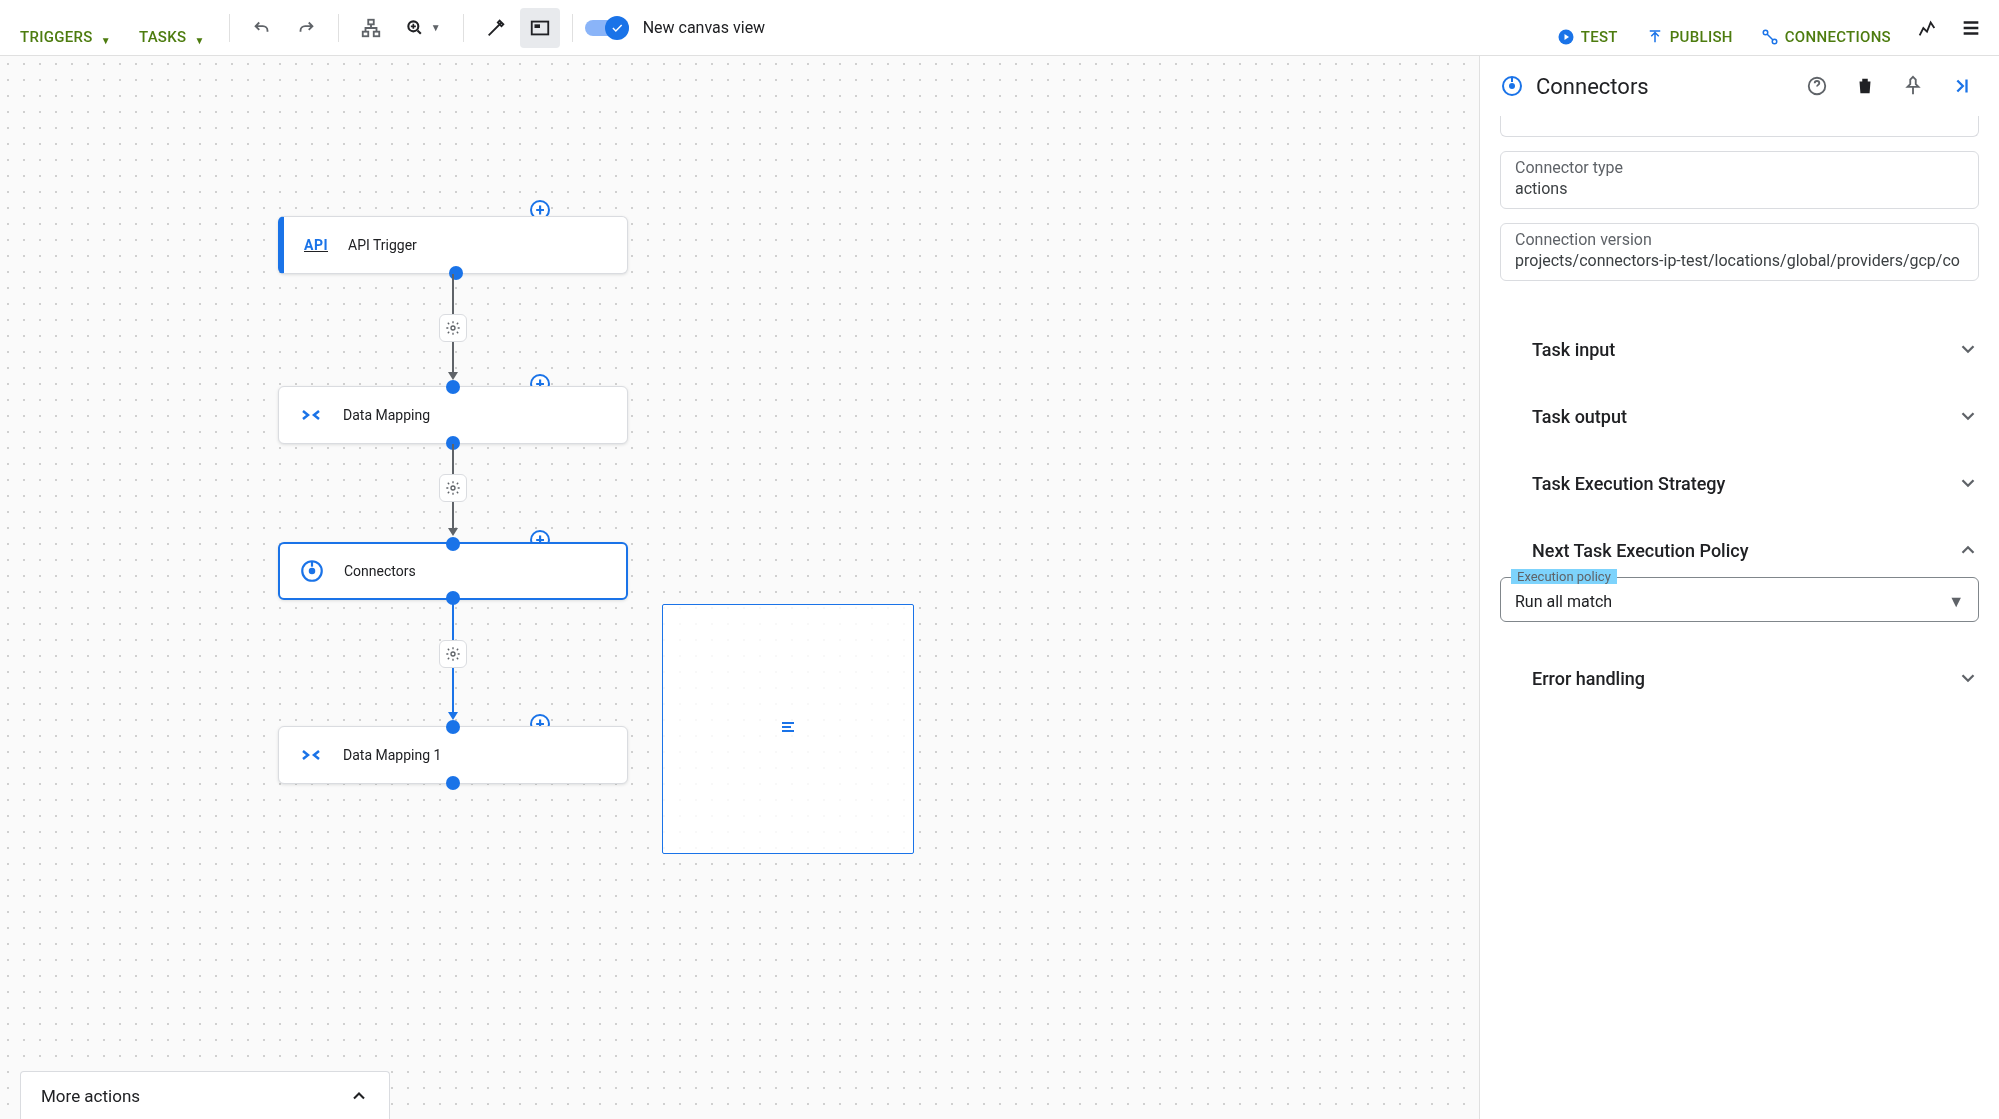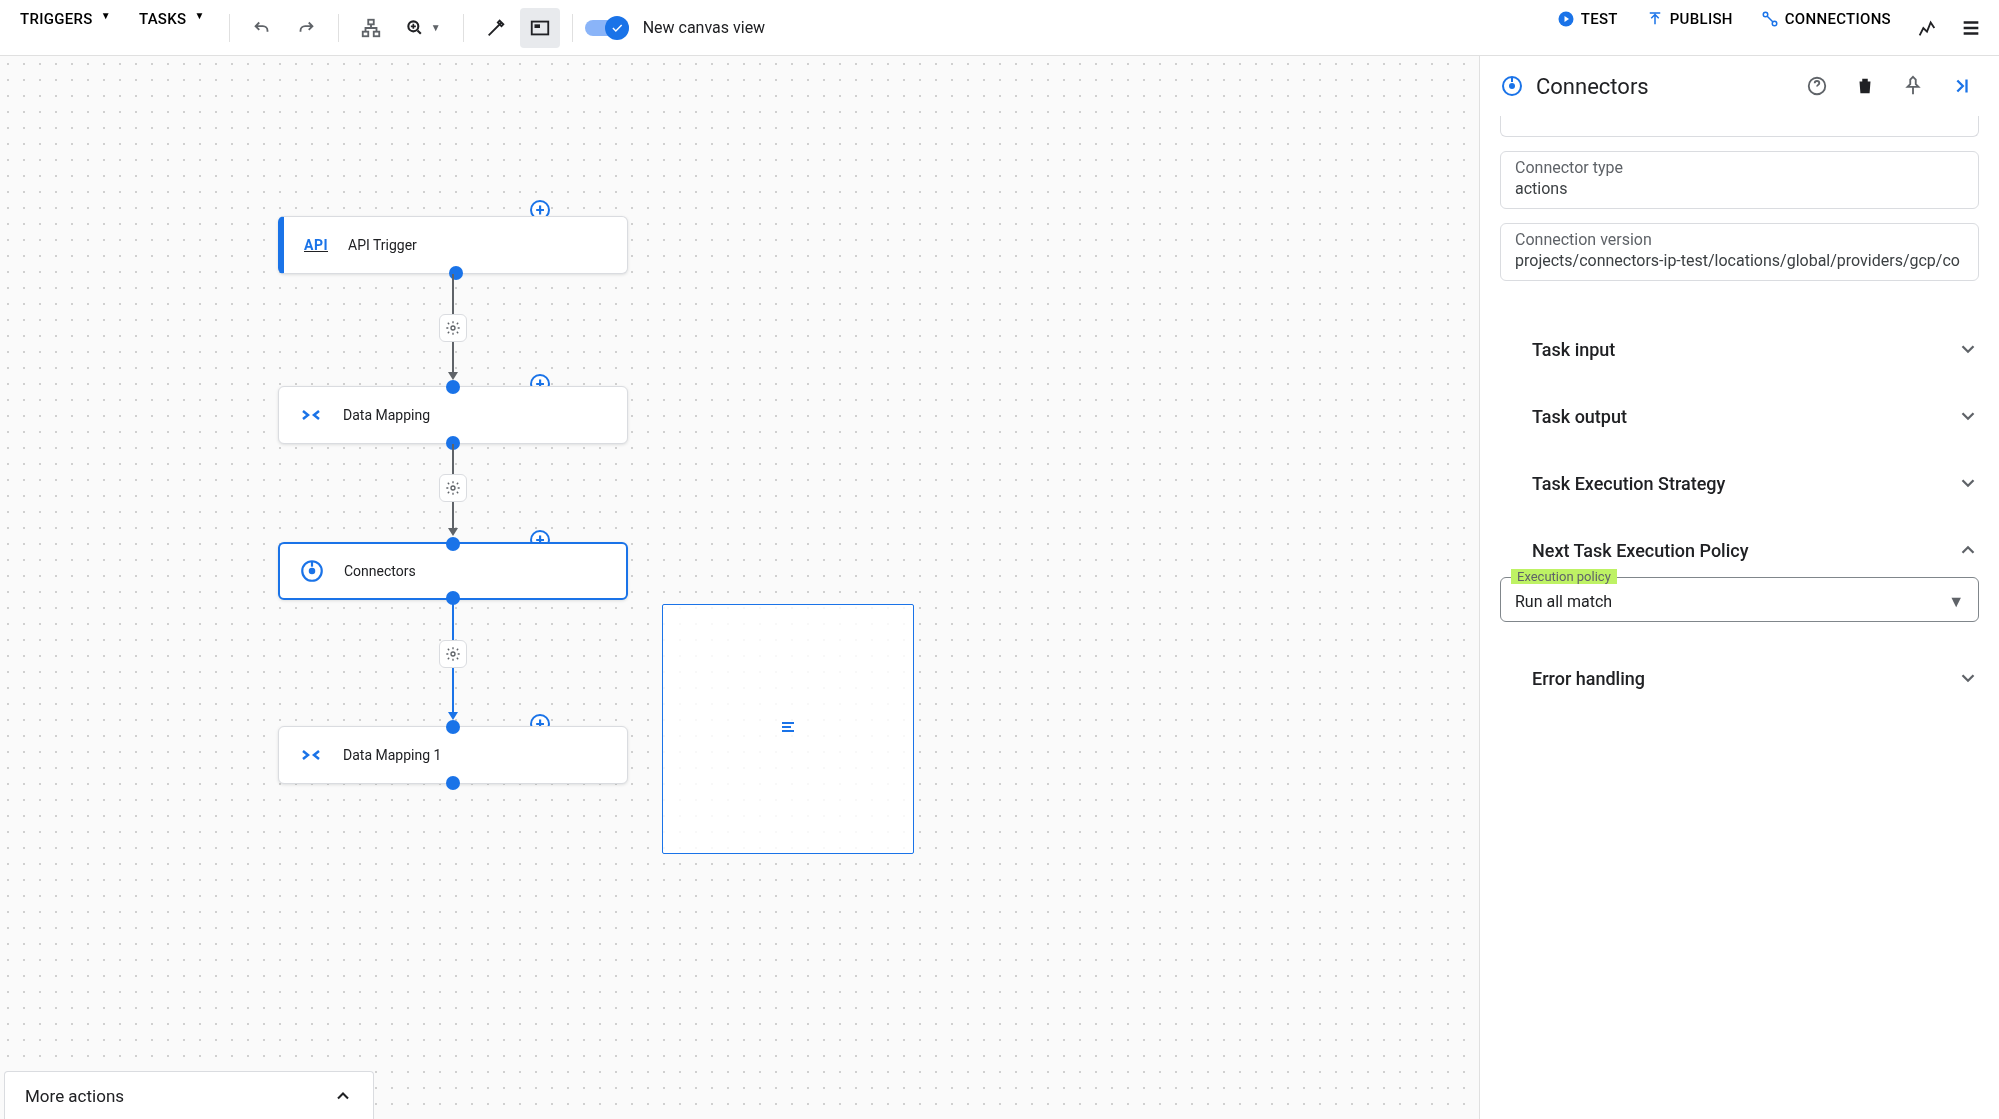--- a/index.html
+++ b/index.html
@@ -3,21 +3,21 @@
 <meta charset="utf-8">
 <style>
 * { box-sizing: border-box; margin: 0; padding: 0; font-family: 'Google Sans', Roboto, Arial, sans-serif; }
 body { background: #fff; color: #202124; overflow: hidden; }
 
 .app { display: flex; flex-direction: column; height: 100vh; }
 
 
 .toolbar { display: flex; align-items: center; height: 56px; border-bottom: 1px solid #e0e0e0; padding: 0 8px; gap: 4px; }
 .toolbar .sep { width: 1px; height: 28px; background: #e0e0e0; margin: 0 8px; }
-.tb-btn { display: inline-flex; align-items: flex-start; gap: 6px; height: 36px; padding: 0 12px; border: none; background: transparent; color: #000000; font-size: 15px; font-weight: 500; border-radius: 4px; cursor: pointer; letter-spacing: 0.3px; }
+.tb-btn { display: inline-flex; align-items: flex-end; gap: 6px; height: 36px; padding: 0 12px; border: none; background: transparent; color: #4d7c0f; font-size: 15px; font-weight: 500; border-radius: 4px; cursor: pointer; letter-spacing: 0.3px; }
 .tb-icon-btn { width: 40px; height: 40px; display: inline-flex; align-items: center; justify-content: center; border: none; background: transparent; border-radius: 4px; cursor: pointer; color: #5f6368; }
 .tb-icon-btn.active { background: #e8eaed; }
 .tb-icon-btn svg { width: 22px; height: 22px; }
 .caret { font-size: 10px; margin-left: 2px; }
 
 .toggle-switch { position: relative; width: 44px; height: 24px; }
 .toggle-track { position: absolute; inset: 4px 0; background: #8ab4f8; border-radius: 8px; }
 .toggle-thumb { position: absolute; right: 0; top: 0; width: 24px; height: 24px; background: #1a73e8; border-radius: 50%; display:flex; align-items:center; justify-content:center; }
 .toggle-thumb svg { width:14px; height:14px; stroke:#fff; fill:none; stroke-width:2.5; }
 .toggle-label { font-size: 16px; color: #202124; margin-left: 10px; }
@@ -48,21 +48,21 @@
 .edge.blue { background:#1a73e8; }
 .arrow { position:absolute; left:50%; transform:translateX(-50%); width:0; height:0; border-left:5px solid transparent; border-right:5px solid transparent; border-top:8px solid #5f6368; }
 .arrow.blue { border-top-color:#1a73e8; }
 .gear { position:absolute; left:50%; transform:translateX(-50%); width:28px; height:28px; background:#fff; border:1px solid #dadce0; border-radius:6px; display:flex; align-items:center; justify-content:center; color:#5f6368; cursor:pointer; }
 .gear svg { width:16px; height:16px; }
 
 .minimap { position:absolute; width:252px; height:250px; border:1px solid #1a73e8; background:rgba(255,255,255,0.85); border-radius:2px; }
 .minimap-indicator { position:absolute; left:50%; top:50%; transform:translate(-50%,-50%); width:12px; height:14px; }
 .minimap-indicator .bar { height:2px; background:#1a73e8; margin-bottom:2px; }
 
-.more-actions { position:absolute; left:4px; bottom:0; width:370px; height:48px; background:#fff; border:1px solid #dadce0; border-bottom:none; border-radius:4px 4px 0 0; display:flex; align-items:center; justify-content:space-between; padding:0 20px; font-size:17px; cursor:pointer; }
+.more-actions { position:absolute; left:20px; bottom:0; width:370px; height:48px; background:#fff; border:1px solid #dadce0; border-bottom:none; border-radius:4px 4px 0 0; display:flex; align-items:center; justify-content:space-between; padding:0 20px; font-size:17px; cursor:pointer; }
 
 
 .sidebar { width: 520px; border-left: 1px solid #e0e0e0; display:flex; flex-direction:column; background:#fff; overflow-y:auto; }
 .sb-header { display:flex; align-items:center; height:60px; padding:0 20px; gap:12px; }
 .sb-title { font-size:22px; font-weight:400; flex:1; }
 .sb-header-btn { width:36px; height:36px; display:flex; align-items:center; justify-content:center; border:none; background:transparent; cursor:pointer; color:#5f6368; border-radius:50%; }
 .sb-header-btn.blue { color:#1a73e8; }
 .sb-header-btn svg { width:22px; height:22px; }
 
 .sb-body { padding: 0 20px 20px; }
@@ -70,21 +70,21 @@
 .field-group.top-cut { border-top:none; border-radius:0 0 6px 6px; padding-top:10px; }
 .field-label { font-size:16px; color:#5f6368; margin-bottom:2px; }
 .field-value { font-size:16px; color:#3c4043; white-space:nowrap; overflow:hidden; text-overflow:ellipsis; }
 
 .section { border-top:1px solid transparent; padding:22px 0; }
 .section-header { display:flex; align-items:center; justify-content:space-between; padding:0 20px; cursor:pointer; }
 .section-title { font-size:18px; font-weight:500; color:#202124;margin-left:32px; }
 .section-chevron { color:#5f6368; }
 
 .exec-field { margin:16px 20px 0; border:1px solid #80868b; border-radius:6px; position:relative; padding:14px 14px 10px; display:flex; align-items:center; justify-content:space-between; }
-.exec-legend { position:absolute; top:-9px; left:10px; background:#bef264; padding:0 6px; font-size:13px; color:#5f6368; }
+.exec-legend { position:absolute; top:-9px; left:10px; background:#7dd3fc; padding:0 6px; font-size:13px; color:#5f6368; }
 .exec-value { font-size:16px; color:#202124; }
 .exec-caret { color:#5f6368; }
 
 
 svg { display:block; }
 </style>
 </head>
 <body>
 
 <div class="app">

